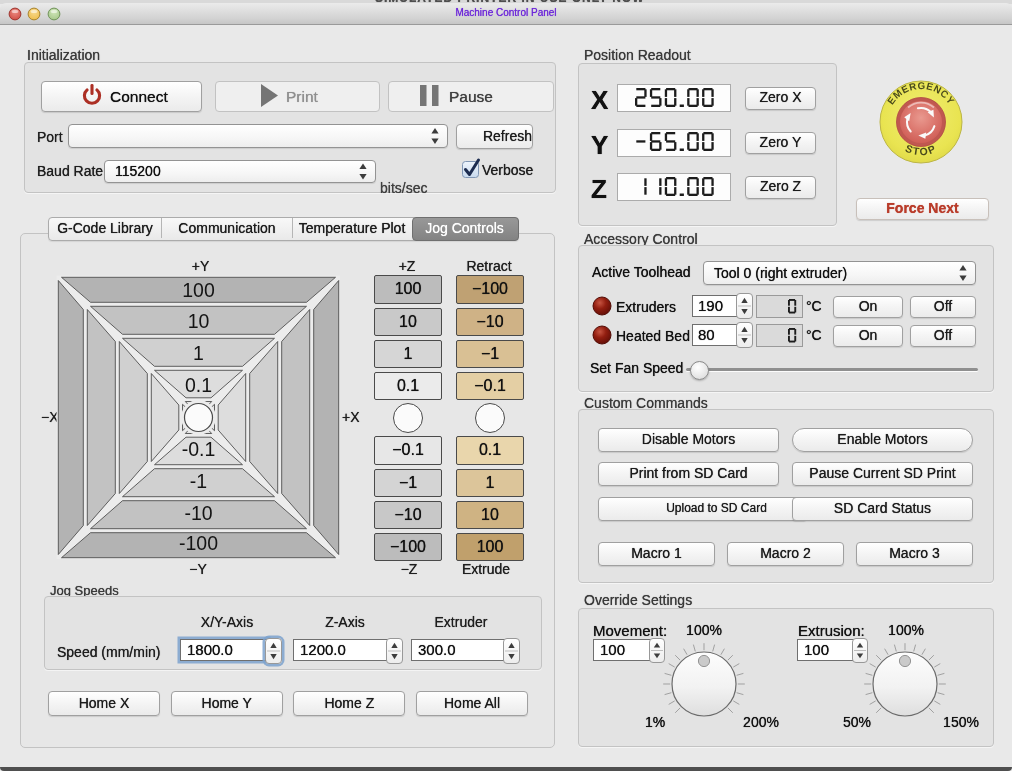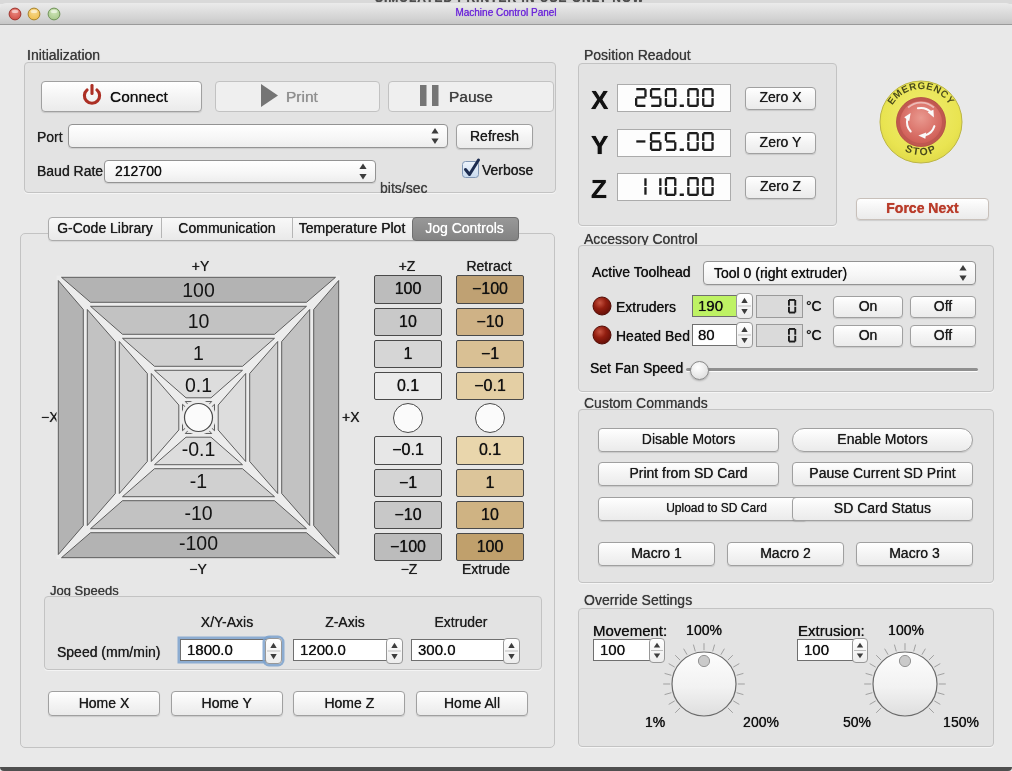--- a/index.html
+++ b/index.html
@@ -60,23 +60,23 @@
 <svg style="position:absolute;left:420px;top:85px" width="20" height="21">
     <rect x="0" y="0" width="6.5" height="21" fill="#757575"></rect>
     <rect x="12" y="0" width="6.5" height="21" fill="#757575"></rect>
   </svg>
 <div style="position:absolute;left:449px;top:87.5px;font-size:15.5px;color:#404040;font-weight:normal;white-space:nowrap;">Pause</div>
 <div style="position:absolute;left:37px;top:129px;font-size:14px;color:#1e1e1e;font-weight:normal;white-space:nowrap;">Port</div>
 <div class="dd" style="left:68px;top:124px;width:378px;height:22px;line-height:22px;font-size:14px"><svg style="position:absolute;right:6px;top:0" width="12" height="22" viewBox="0 0 12 22">
       <polygon points="6,3.0 2.4,8.5 9.6,8.5" fill="#3c3c3c"></polygon>
       <polygon points="6,19.0 2.4,13.5 9.6,13.5" fill="#3c3c3c"></polygon>
     </svg></div>
-<div class="btn" style="left:456px;top:124px;width:75px;height:23px;line-height:22px;font-size:14px;"><span style="">Refresh</span></div>
+<div class="btn" style="left:456px;top:124px;width:75px;height:23px;line-height:22px;font-size:14px;text-align:right;"><span style="">Refresh</span></div>
 <div style="position:absolute;left:37px;top:163px;font-size:14px;color:#1e1e1e;font-weight:normal;white-space:nowrap;">Baud Rate</div>
-<div class="dd" style="left:104px;top:160px;width:270px;height:21px;line-height:21px;font-size:14px"><span style="padding-left:10px">212700</span><svg style="position:absolute;right:6px;top:0" width="12" height="21" viewBox="0 0 12 21">
+<div class="dd" style="left:104px;top:160px;width:270px;height:21px;line-height:21px;font-size:14px"><span style="padding-left:10px">115200</span><svg style="position:absolute;right:6px;top:0" width="12" height="21" viewBox="0 0 12 21">
       <polygon points="6,2.5 2.4,8.0 9.6,8.0" fill="#3c3c3c"></polygon>
       <polygon points="6,18.5 2.4,13.0 9.6,13.0" fill="#3c3c3c"></polygon>
     </svg></div>
 <div style="position:absolute;left:380px;top:180px;font-size:14px;color:#404040;font-weight:normal;white-space:nowrap;">bits/sec</div>
 <svg style="position:absolute;left:462px;top:155px" width="22" height="24" viewBox="0 0 22 24">
     <defs>
       <linearGradient id="cbg" x1="0" y1="0" x2="0" y2="1">
         <stop offset="0" stop-color="#eef4fc"></stop>
         <stop offset="1" stop-color="#c8daee"></stop>
       </linearGradient>
@@ -323,21 +323,21 @@
     <defs>
       <radialGradient id="led601.5306" cx="0.38" cy="0.32" r="0.75">
         <stop offset="0" stop-color="#c65441"></stop>
         <stop offset="0.45" stop-color="#921e10"></stop>
         <stop offset="1" stop-color="#5f0d06"></stop>
       </radialGradient>
     </defs>
     <circle cx="10" cy="10" r="9" fill="url(#led601.5306)" stroke="#530d06" stroke-width="1"></circle>
   </svg>
 <div style="position:absolute;left:616px;top:299px;font-size:14px;color:#111;font-weight:normal;white-space:nowrap;">Extruders</div>
-<div style="position:absolute;left:692px;top:295px;width:39px;height:20px;background:#bef264;border:1px solid #6f6f6f;font-size:15px;line-height:20px;padding-left:5px;color:#111">190</div>
+<div style="position:absolute;left:692px;top:295px;width:39px;height:20px;background:#ffffff;border:1px solid #6f6f6f;font-size:15px;line-height:20px;padding-left:5px;color:#111">190</div>
 <div style="position:absolute;left:736px;top:293px;width:15px;height:24px;background:linear-gradient(#ffffff,#ededed);border:1px solid #989898;border-radius:4px"><svg width="15" height="24" viewBox="0 0 15 24">
       <line x1="1" y1="12.0" x2="14" y2="12.0" stroke="#bdbdbd" stroke-width="1"></line>
       <polygon points="7.5,3.84 4.3,8.879999999999999 10.7,8.879999999999999" fill="#3d3d3d"></polygon>
       <polygon points="7.5,20.16 4.3,15.120000000000001 10.7,15.120000000000001" fill="#3d3d3d"></polygon>
     </svg></div>
 <div style="position:absolute;left:756px;top:295px;width:45px;height:21px;background:#dadada;border:1px solid #9a9a9a"><svg width="44" height="21" viewBox="0 0 44 21">
       <rect x="32.0" y="3.0" width="6.1" height="1.9" fill="#1c1c1c"></rect>
       <rect x="32.0" y="15.6" width="6.1" height="1.9" fill="#1c1c1c"></rect>
       <rect x="31.0" y="4.0" width="1.9" height="5.7" fill="#1c1c1c"></rect>
       <rect x="37.3" y="4.0" width="1.9" height="5.7" fill="#1c1c1c"></rect>

